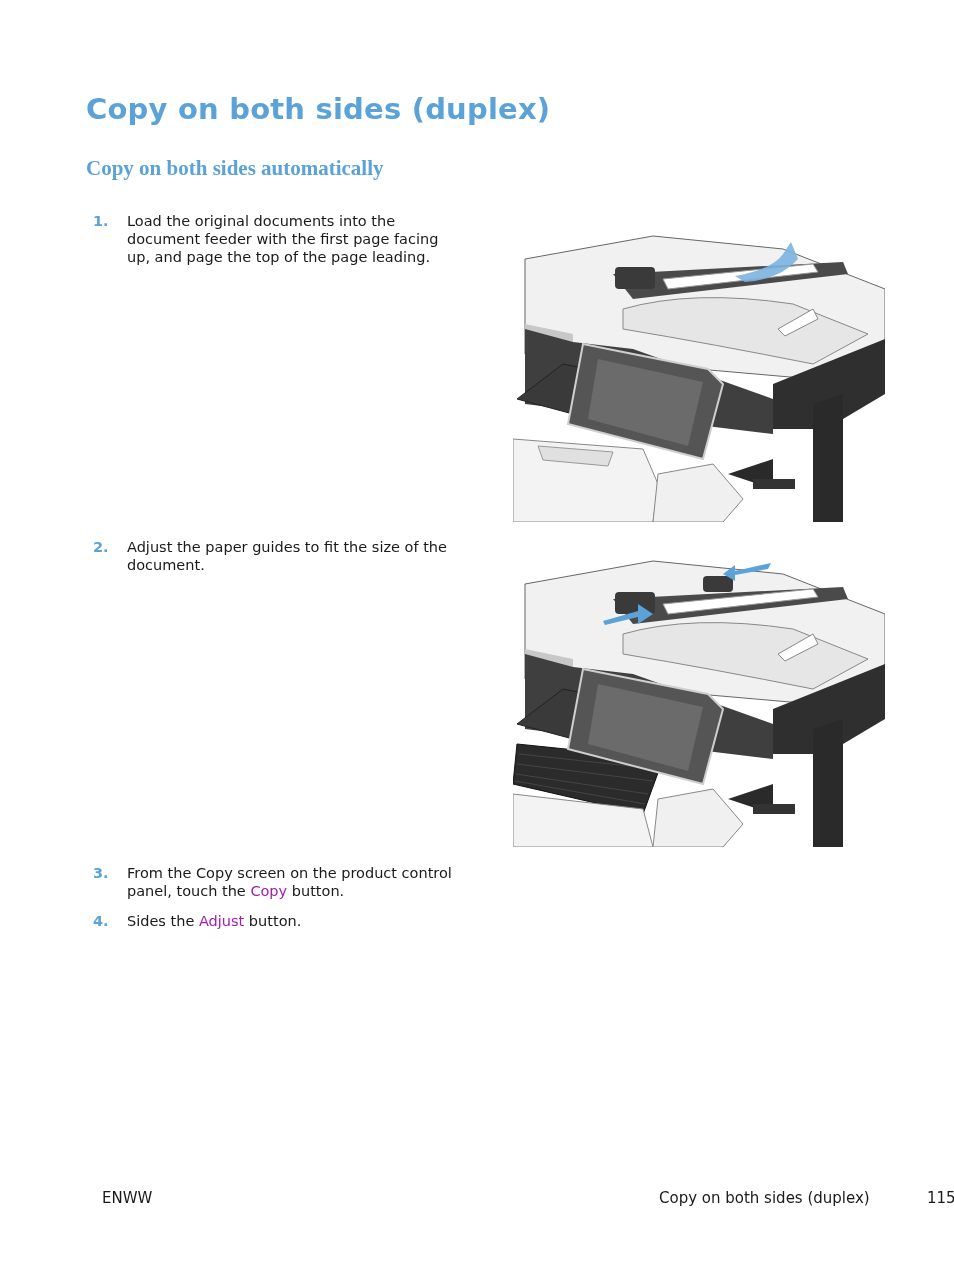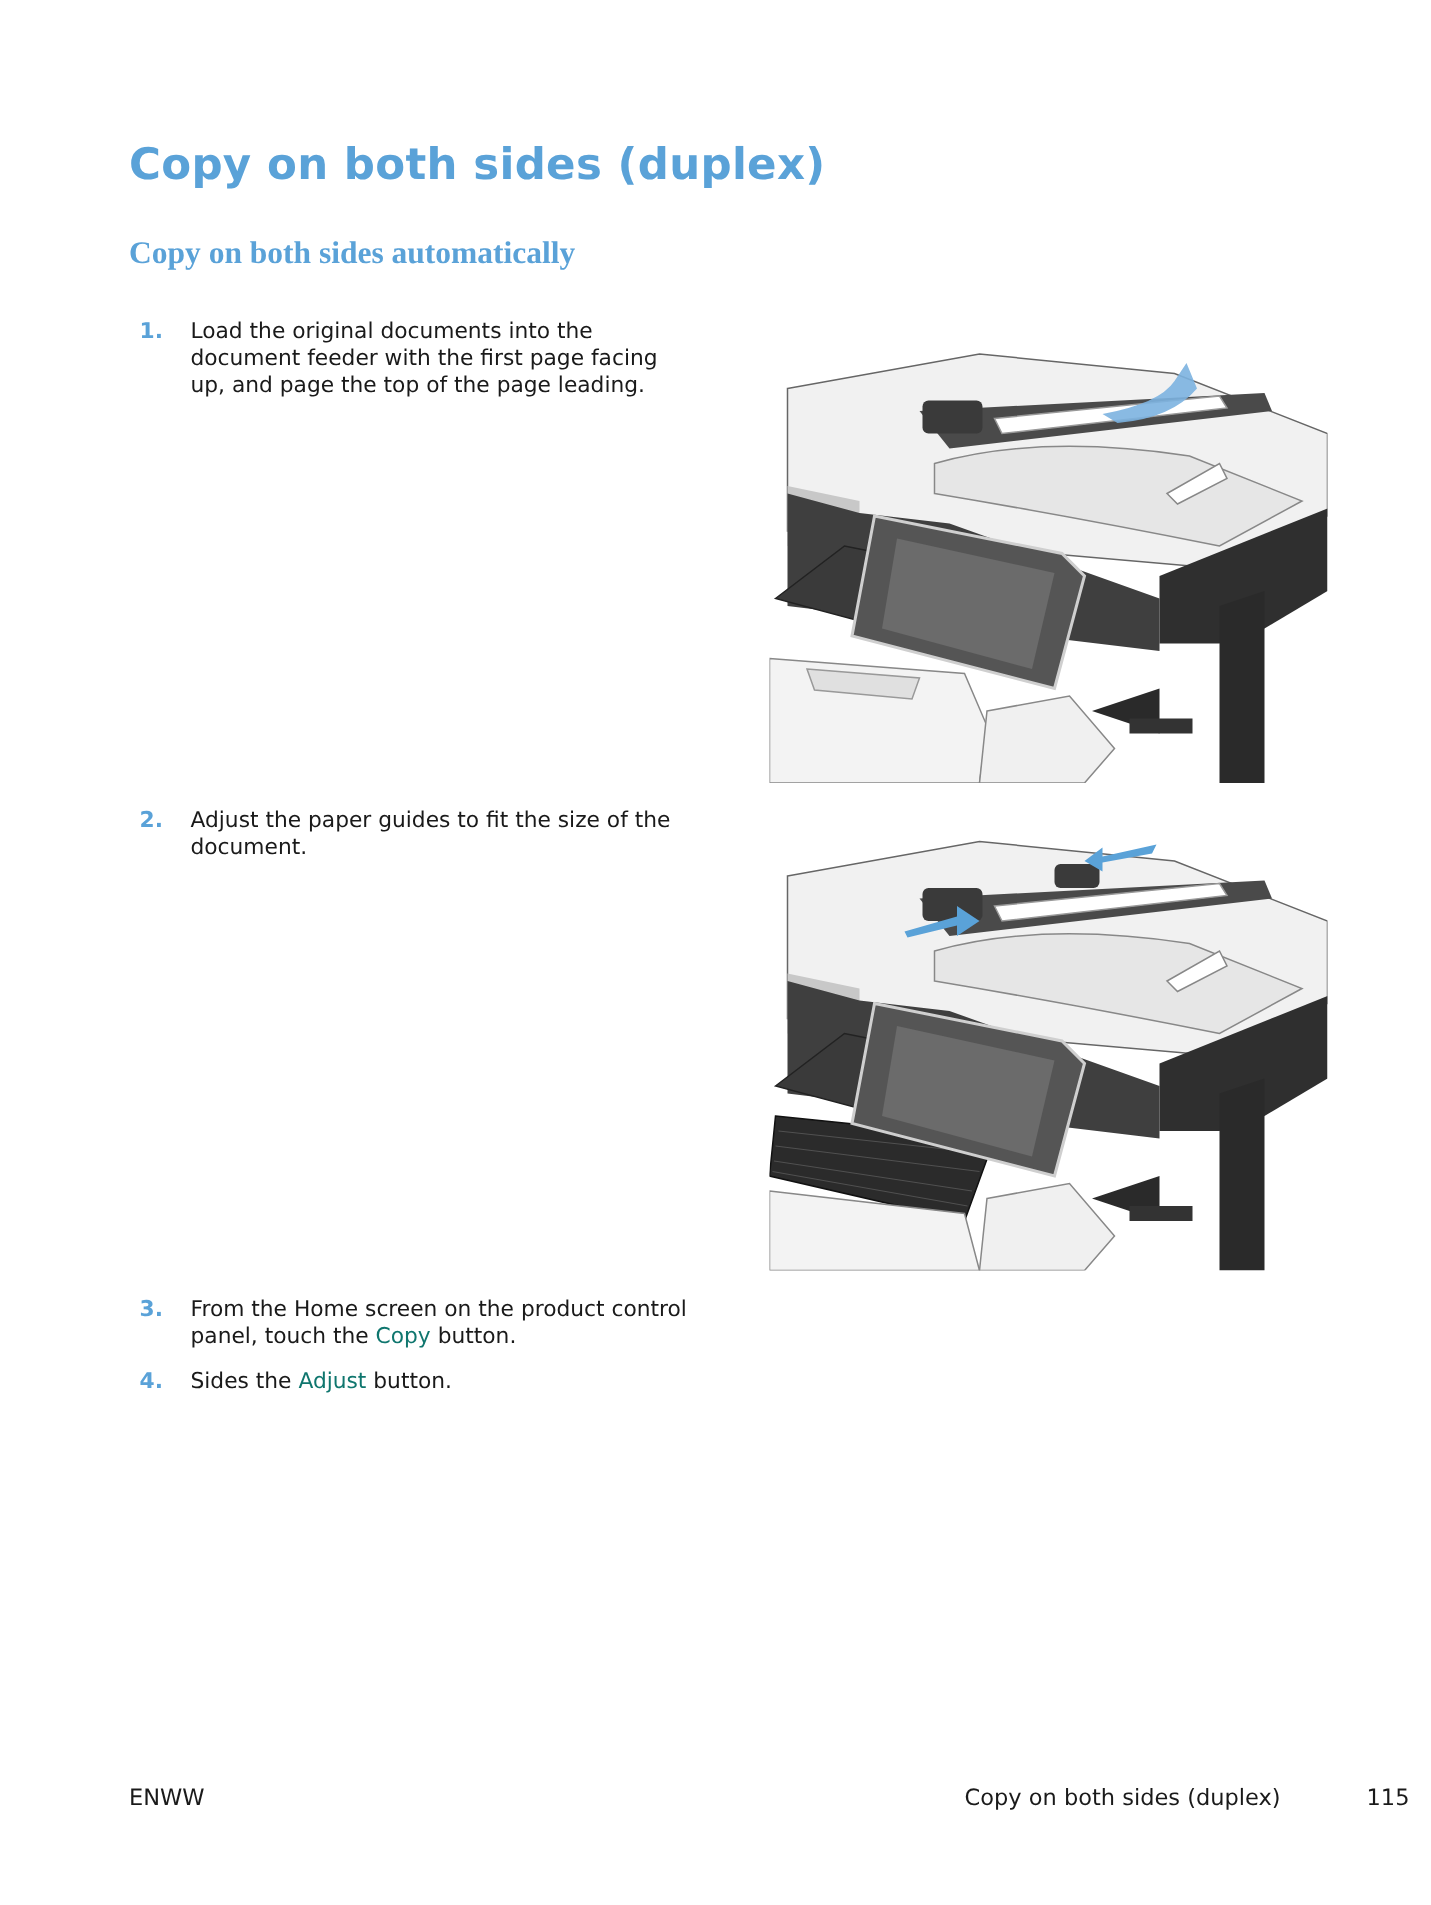--- a/index.html
+++ b/index.html
@@ -7,43 +7,43 @@
            font-family: "DejaVu Sans", sans-serif; color: #1a1a1a; }
     .h1 { position: absolute; left: 86px; top: 92px; margin: 0;
           font-family: "DejaVu Sans", sans-serif; font-weight: bold;
           font-size: 29px; color: #5aa2d8; letter-spacing: 0.2px; }
     .h2 { position: absolute; left: 86px; top: 156px; margin: 0;
           font-family: Liberation Serif, serif; font-weight: bold;
           font-size: 21px; color: #5aa2d8; }
     .step { position: absolute; left: 93px; width: 370px; font-size: 14.5px; line-height: 18px; }
     .step .num { position: absolute; left: 0; top: 0; color: #5aa2d8; font-weight: bold; }
     .step .txt { margin-left: 34px; display: block; }
-    .link { color: #0f766e; margin-top: 12px; }
+    .link { color: #a21caf; margin-top: 12px; }
     .figure { position: absolute; left: 513px; width: 372px; height: 288px; }
-    .footer { position: absolute; top: 1189px; font-size: 15px; }
+    .footer { position: absolute; top: 1189px; font-size: 15px; margin-left: 16px; }
   </style>
 </head>
 <body>
 
 <h1 class="h1">Copy on both sides (duplex)</h1>
 <h2 class="h2">Copy on both sides automatically</h2>
 
 <div class="step" style="top:212px;">
   <span class="num">1.</span>
   <span class="txt">Load the original documents into the document feeder with the first page facing up, and page the top of the page leading.</span>
 </div>
 
 <div class="step" style="top:538px;">
   <span class="num">2.</span>
   <span class="txt">Adjust the paper guides to fit the size of the document.</span>
 </div>
 
 <div class="step" style="top:864px;">
   <span class="num">3.</span>
-  <span class="txt"><span>From the Home screen on the product control panel, touch the </span><span class="link">Copy</span><span> button.</span></span>
+  <span class="txt"><span>From the Copy screen on the product control panel, touch the </span><span class="link">Copy</span><span> button.</span></span>
 </div>
 
 <div class="step" style="top:912px;">
   <span class="num">4.</span>
   <span class="txt"><span>Sides the </span><span class="link">Adjust</span><span> button.</span></span>
 </div>
 
 <div class="figure" style="top:234px;">
   <svg width="372" height="288" viewBox="0 0 372 288">
 

